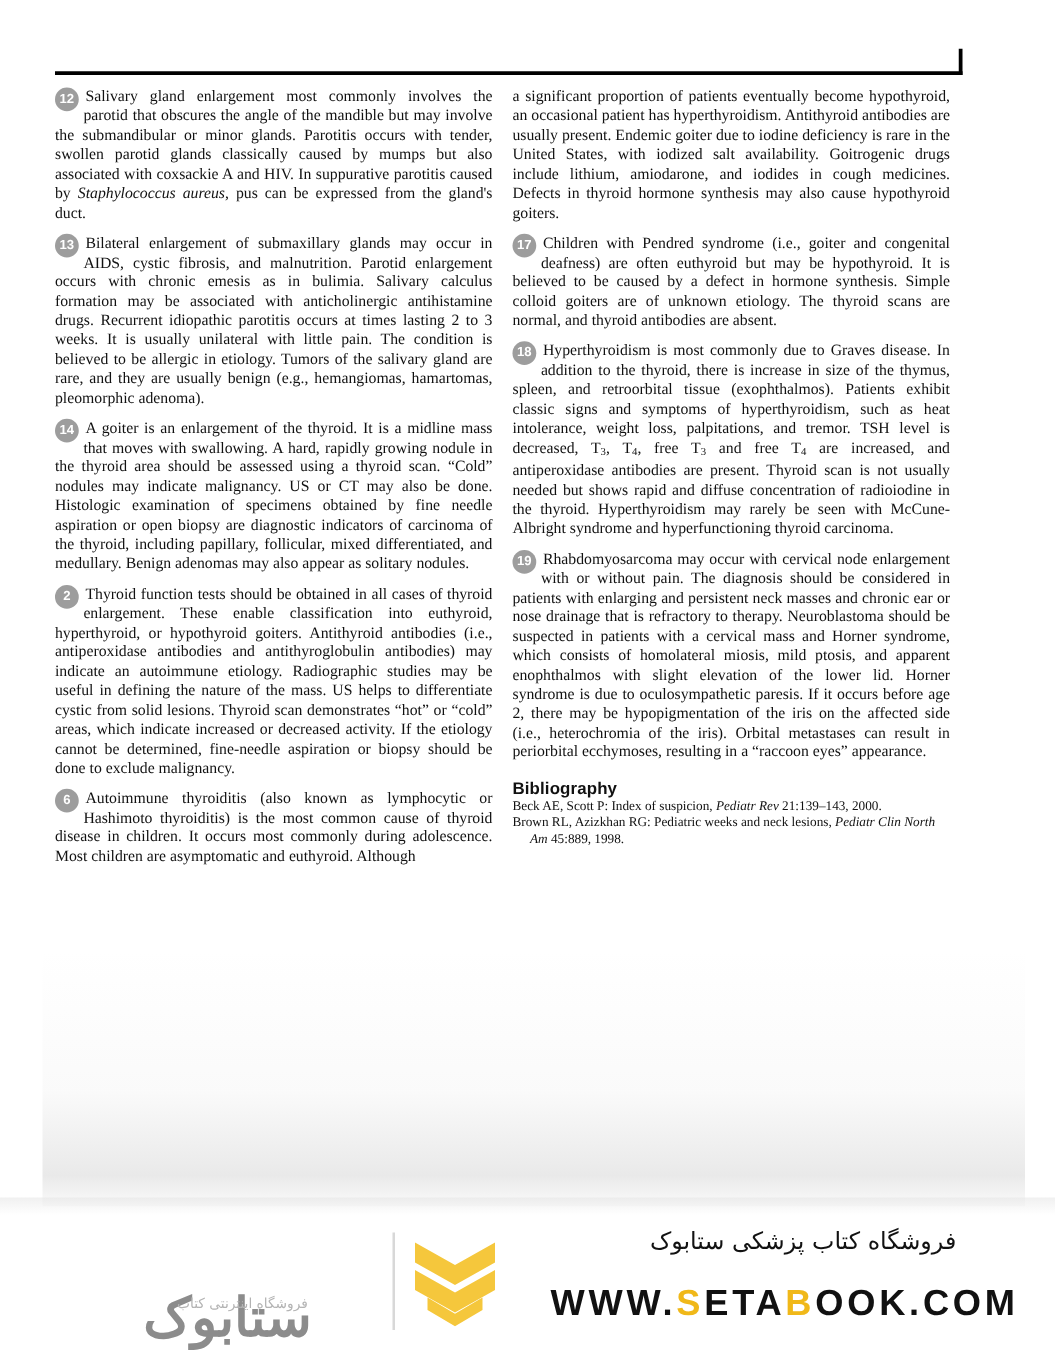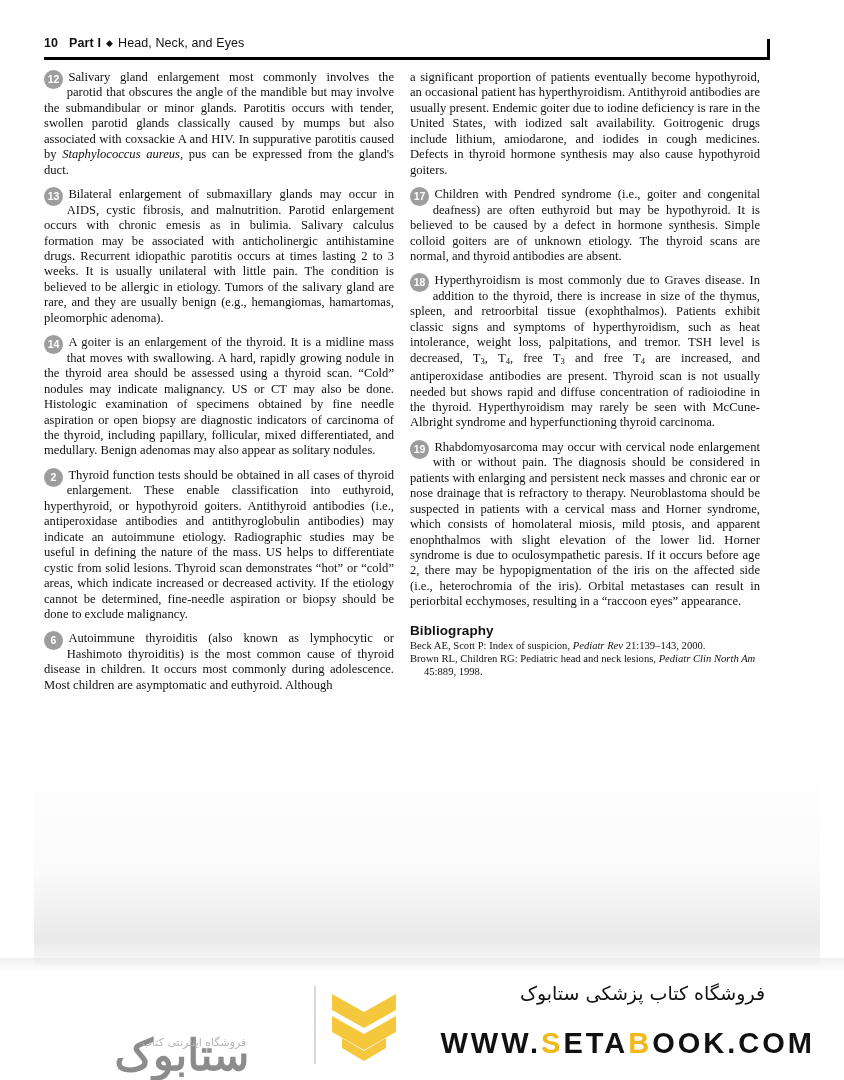--- a/index.html
+++ b/index.html
@@ -212,23 +212,20 @@
     color: #111111;
     white-space: nowrap;
   }
   #ad-url .hi { color: #f0b819; }
 </style>
 </head>
 <body>
 
 <div id="page">
 
-  <div id="runhead">
-    <span class="folio">10</span><span class="part">Part I</span><span class="dia">◆</span><span class="title">Head, Neck, and Eyes</span>
-  </div>
   <div id="runhead-rule"></div>
   <div id="runhead-tick"></div>
 
   <div id="cols">
 
     <div class="col" id="col-left">
 
       <div class="item">
         <span class="bullet">12</span>
         <span class="body"><span>Salivary gland enlargement most commonly involves the parotid that obscures the angle of the mandible but may involve the submandibular or minor glands. Parotitis occurs with tender, swollen parotid glands classically caused by mumps but also associated with coxsackie A and HIV. In suppurative parotitis caused by </span><i>Staphylococcus aureus</i><span>, pus can be expressed from the gland's duct.</span></span>
@@ -275,21 +272,21 @@
       <div class="item">
         <span class="bullet">19</span>
         <span class="body">Rhabdomyosarcoma may occur with cervical node enlargement with or without pain. The diagnosis should be considered in patients with enlarging and persistent neck masses and chronic ear or nose drainage that is refractory to therapy. Neuroblastoma should be suspected in patients with a cervical mass and Horner syndrome, which consists of homolateral miosis, mild ptosis, and apparent enophthalmos with slight elevation of the lower lid. Horner syndrome is due to oculosympathetic paresis. If it occurs before age 2, there may be hypopigmentation of the iris on the affected side (i.e., heterochromia of the iris). Orbital metastases can result in periorbital ecchymoses, resulting in a “raccoon eyes” appearance.</span>
       </div>
 
       <div id="biblio">
         <h2>Bibliography</h2>
 
         <div class="ref"><span>Beck AE, Scott P: Index of suspicion, </span><i>Pediatr Rev</i><span> 21:139–143, 2000.</span></div>
 
-        <div class="ref"><span>Brown RL, Children RG: Pediatric head and neck lesions, </span><i>Pediatr Clin North Am</i><span> 45:889, 1998.</span></div>
+        <div class="ref"><span>Brown RL, Azizkhan RG: Pediatric weeks and neck lesions, </span><i>Pediatr Clin North Am</i><span> 45:889, 1998.</span></div>
       </div>
 
     </div>
   </div>
 
   <div id="scan-shade"></div>
   <div id="scan-shade-2"></div>
 
   <div id="footer">
 

